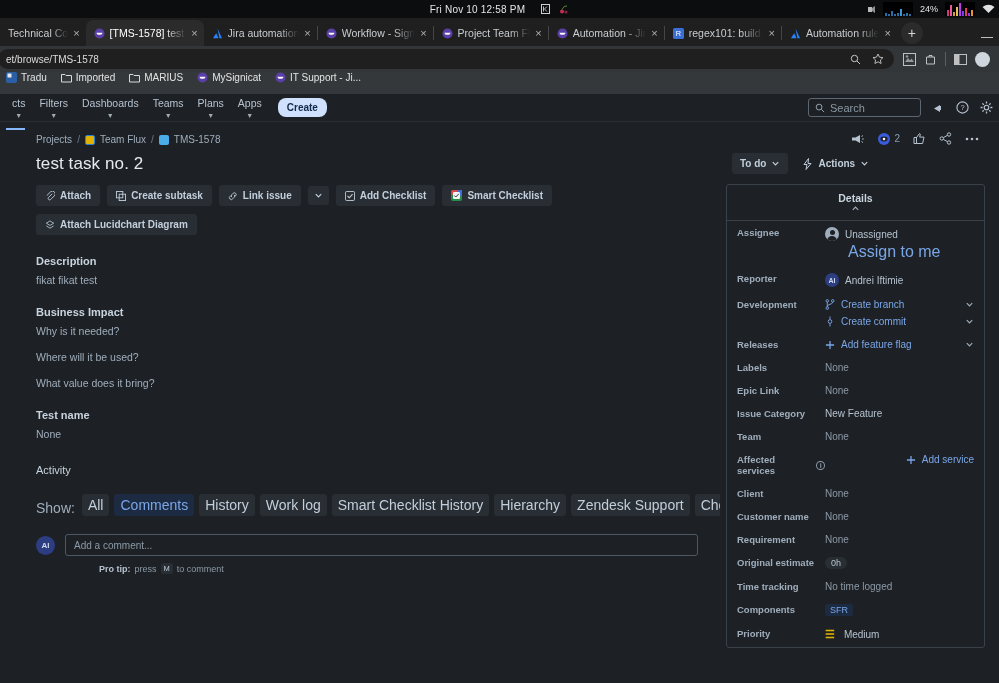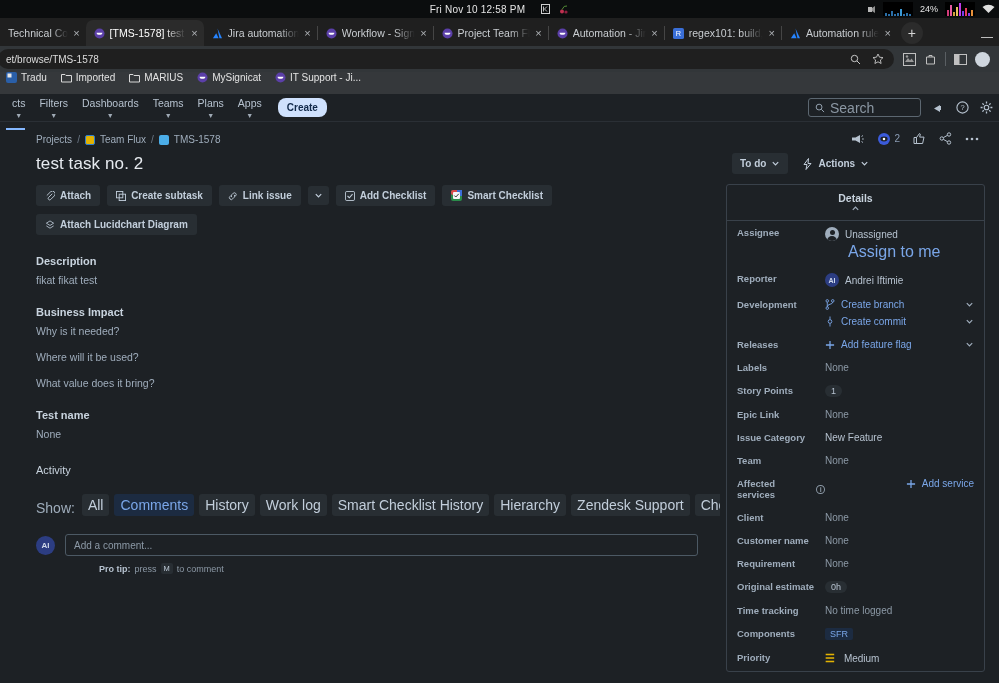--- a/index.html
+++ b/index.html
@@ -82,21 +82,21 @@
     content:""; position:absolute; left:0; right:6px; bottom:-7px; height:2px; background:#85b8ff;
   }
   .caret { font-size: 7px; opacity: .85; }
   #create-btn {
     background: #cfe1fd; color: #11294a; font-weight: bold; font-size: 10px;
     padding: 4px 9px; border-radius: 8px; margin-left: 8px;
   }
   #jira-nav .right { margin-left: auto; display: flex; align-items: center; gap: 11px; }
   #jsearch {
     width: 113px; height: 19px; border: 1px solid #5c6771; border-radius: 3px;
-    display: flex; align-items: center; gap: 5px; padding: 0 6px; font-size: 14px; color: #8b97a3;
+    display: flex; align-items: center; gap: 5px; padding: 0 6px; font-size: 11px; color: #8b97a3;
   }
 
   
   #page { display: flex; height: calc(683px - 18px - 28px - 26px - 22px - 28px); }
   #left-col { width: 720px; padding: 12px 22px 0 36px; overflow: hidden; }
   #right-col { width: 279px; padding: 10px 14px 0 6px; overflow: hidden; }
 
   .crumbs { display: flex; align-items: center; gap: 5px; font-size: 10px; color: #9fadbc; }
   .crumbs .sl { color: #6b7886; }
   .crumb-ico { width: 10px; height: 10px; border-radius: 2px; display:inline-block; }
@@ -758,30 +758,20 @@
               <span>Labels</span>
             </div>
             <div style="flex: 1 1 0%;">
               <div class="fval muted">
                 <span>None</span>
               </div>
             </div>
           </div>
           <div class="frow">
             <div class="fname">
-              <span>Story Points</span>
-            </div>
-            <div style="flex: 1 1 0%;">
-              <div class="fval ">
-                <span class="pillval">1</span>
-              </div>
-            </div>
-          </div>
-          <div class="frow">
-            <div class="fname">
               <span>Epic Link</span>
             </div>
             <div style="flex: 1 1 0%;">
               <div class="fval muted">
                 <span>None</span>
               </div>
             </div>
           </div>
           <div class="frow">
             <div class="fname">

